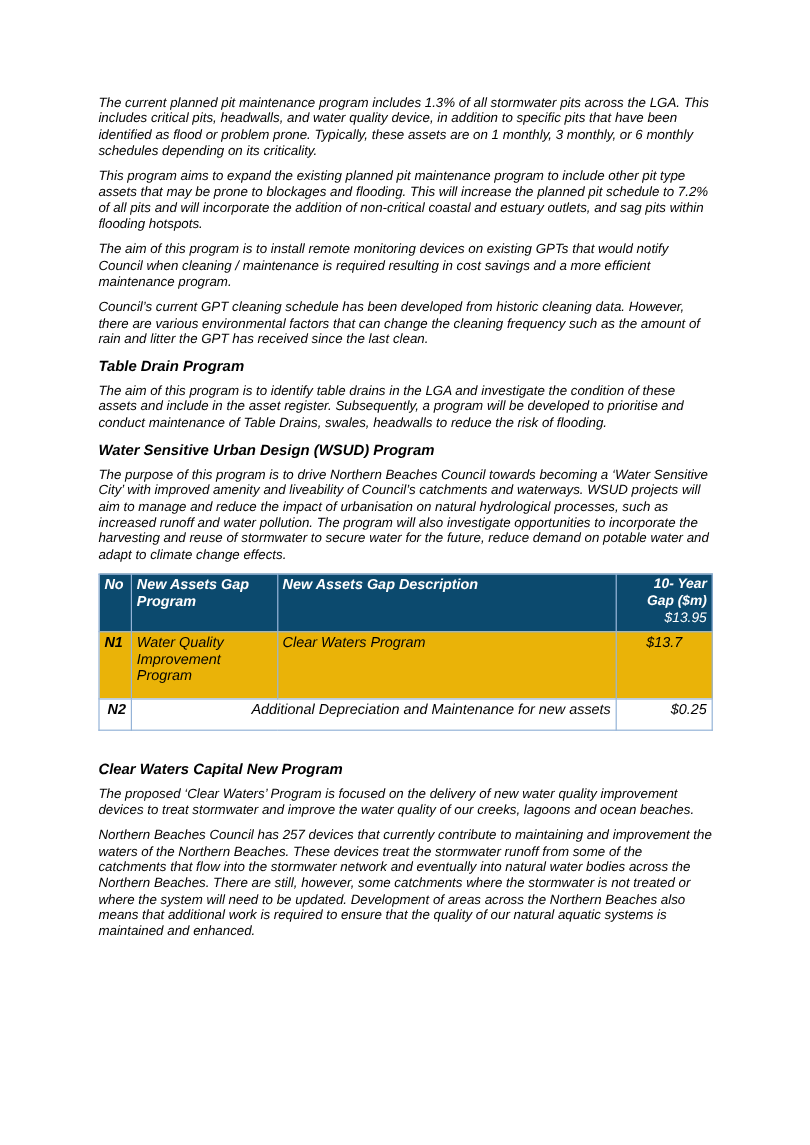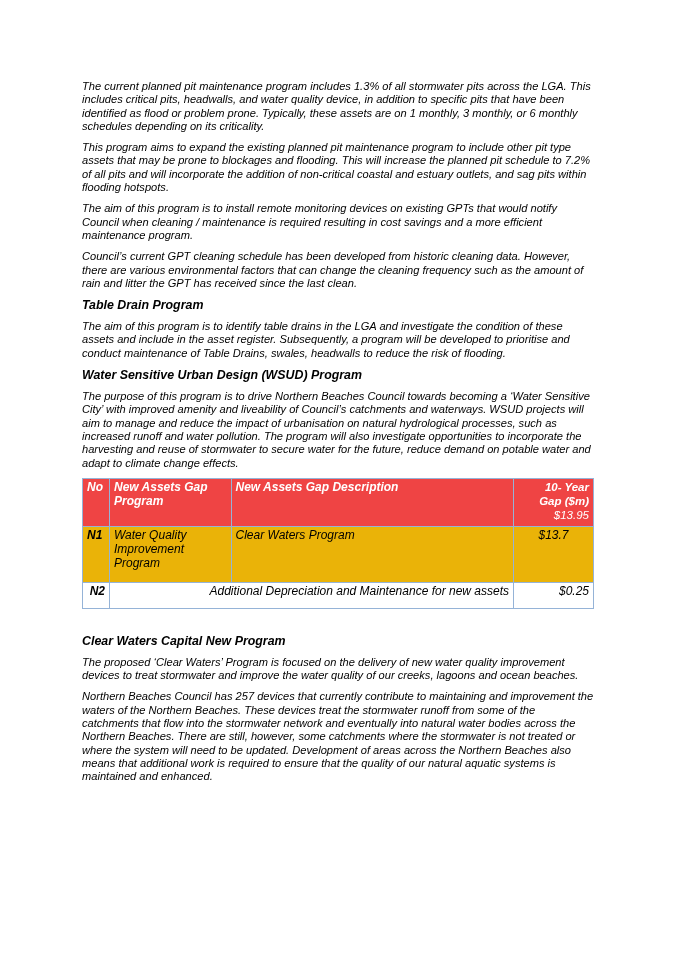--- a/index.html
+++ b/index.html
@@ -18,21 +18,21 @@
     margin: 6px 0 7px 0; font-size: 14.4px; line-height: 17px; font-weight: bold;
   }
   h2.sec .num { display: inline-block; width: 33px; }
   table.gap {
     border-collapse: collapse; width: 512px; font-size: 12px; line-height: 14.3px;
     margin-bottom: 25px; border: 1px solid #95b3d7;
   }
   table.gap th, table.gap td {
     border: 1px solid #95b3d7; vertical-align: top; padding: 1px 4px 4px 4px; text-align: left;
   }
-  table.gap thead th { background: #ef4444; color: #ffffff; font-weight: bold; height: 39px; }
+  table.gap thead th { background: #0c4a6e; color: #ffffff; font-weight: bold; height: 39px; }
   table.gap thead th.amt { text-align: right; font-size: 11.5px; line-height: 14px; }
   table.gap thead th.amt .total { font-weight: normal; }
   table.gap tr.row1 td { background: #eab308; height: 50px; }
   table.gap tr.row2 td { background: #ffffff; height: 20px; text-align: right; }
   table.gap td.no { font-weight: bold; }
   table.gap td.amt { text-align: center; }
   .c-no { width: 26px; }
   .c-prog { width: 117px; }
   .c-desc { width: 272px; }
   .c-amt { width: 77px; }

